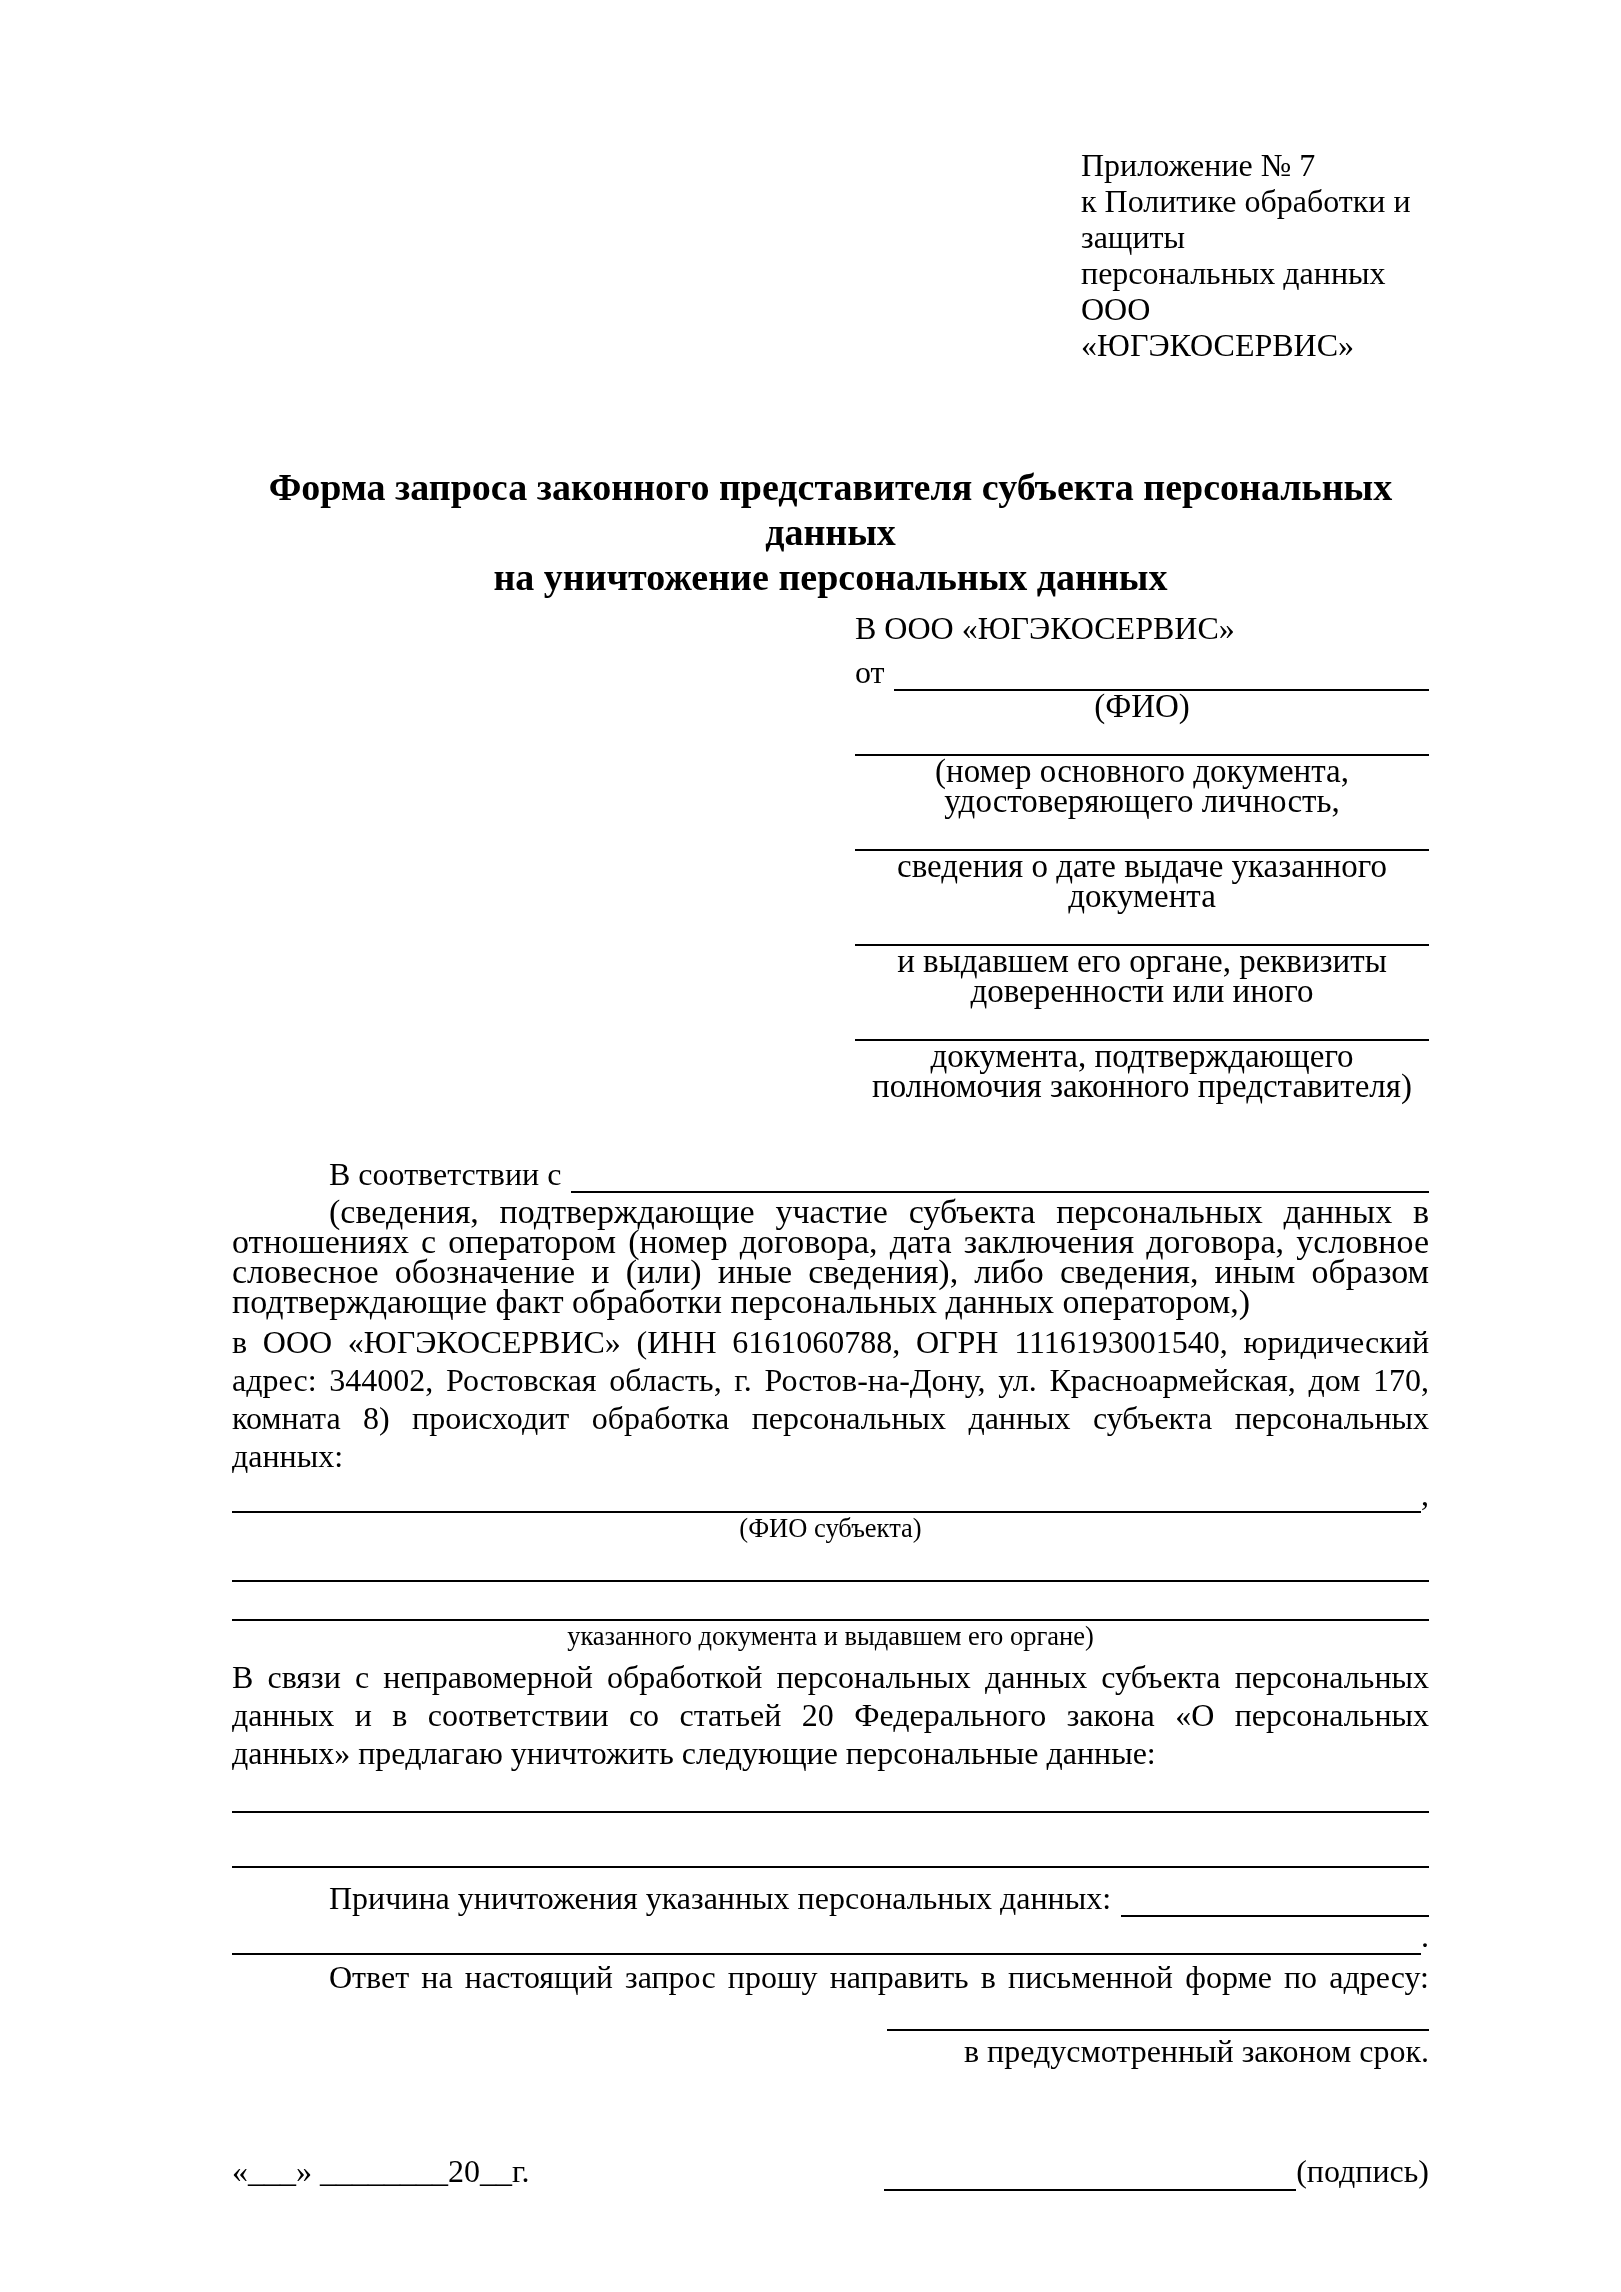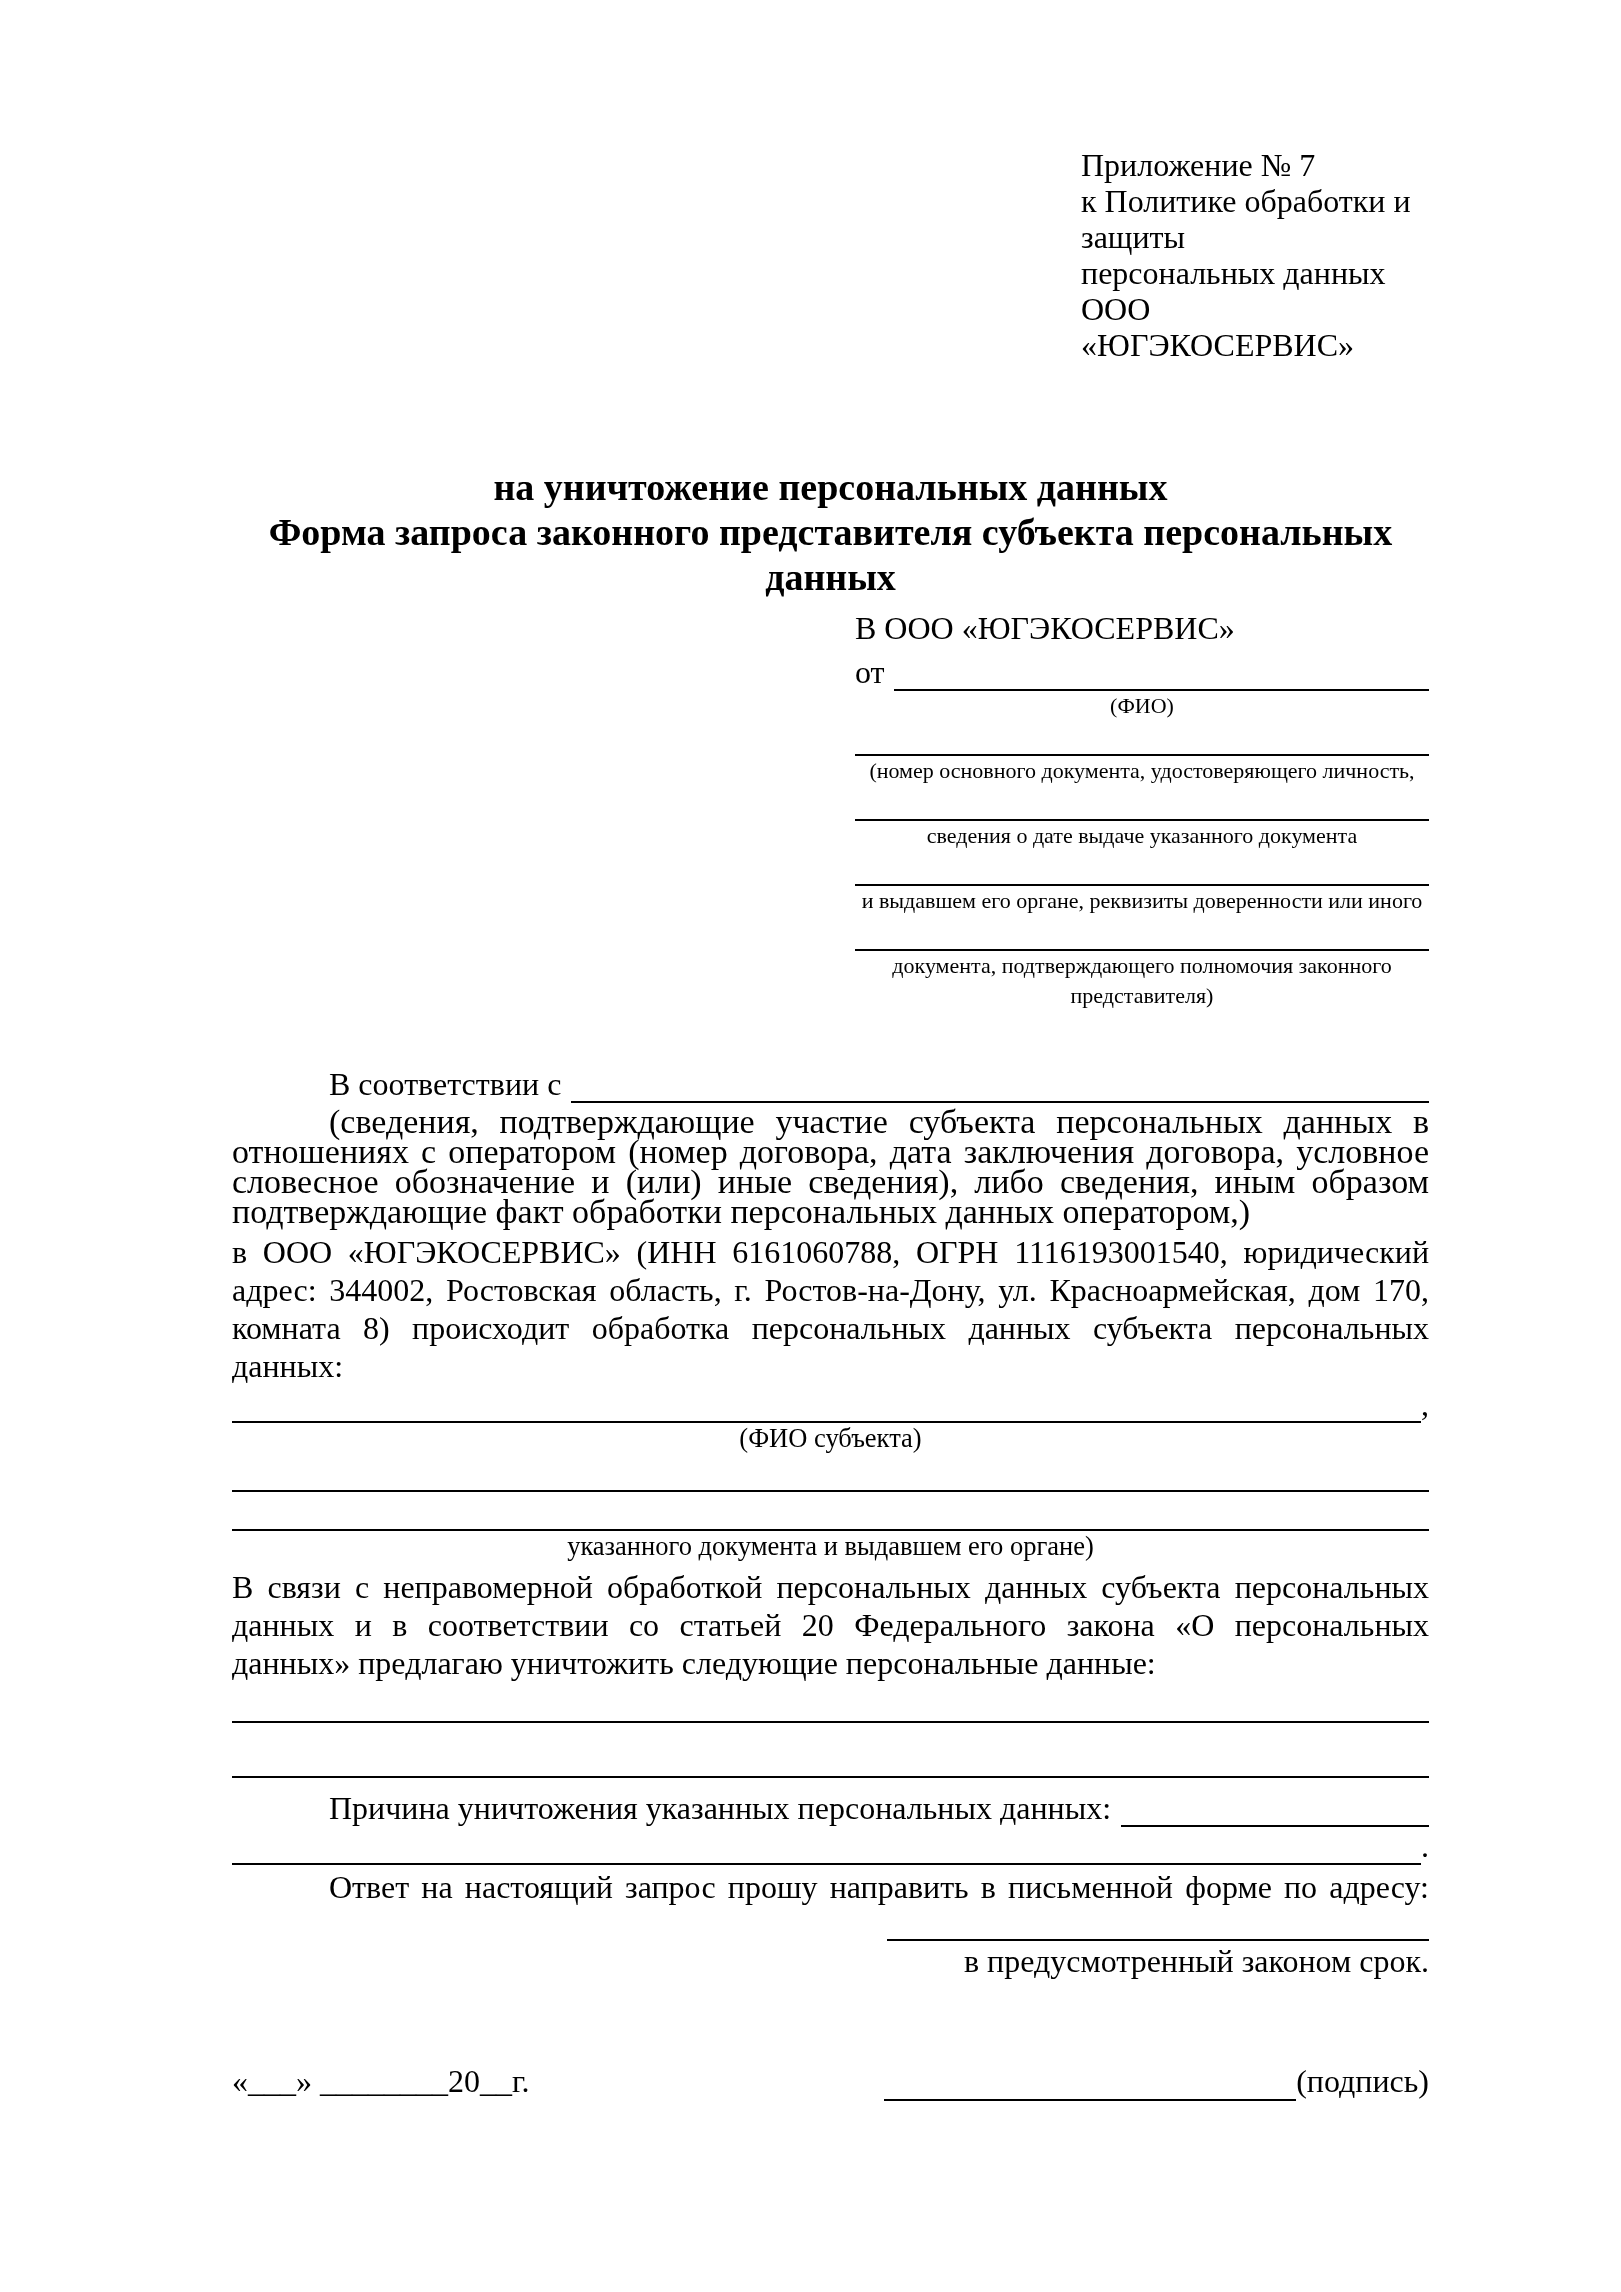--- a/index.html
+++ b/index.html
@@ -28,21 +28,21 @@
     font-size: 38px;
     line-height: 45px;
   }
 
   
   .addressee { margin-left: 623px; }
   .addr-to { line-height: 44px; margin-top: 5.9px; }
   .from-row { display: flex; align-items: flex-end; height: 41px; }
   .from-row .lbl { white-space: pre; }
   .fill { flex: 1 1 auto; border-bottom: 2.9px solid #000; margin-left: 9.8px; }
-  .addr-caption { font-size: 22px; line-height: 30px; text-align: center; }
+  .addr-caption { font-size: 33px; line-height: 30px; text-align: center; }
   .addr-blank { height: 33px; border-bottom: 2.9px solid #000; }
 
   
   .line-row { display: flex; align-items: flex-end; height: 41px; }
   .line-row .prefix { margin-left: 97px; white-space: pre; }
   .accordance { margin-top: 51px; }
   .note {
     font-size: 34px; line-height: 30px;
     text-align: justify; text-indent: 97px; margin-top: 3.9px;
   }
@@ -79,22 +79,22 @@
 <div class="page">
 
   <div class="appendix">
     <div>Приложение № 7</div>
     <div>к Политике обработки и защиты</div>
     <div>персональных данных</div>
     <div>ООО «ЮГЭКОСЕРВИС»</div>
   </div>
 
   <div class="title">
+    <div>Форма запроса законного представителя субъекта персональных данных</div>
     <div>на уничтожение персональных данных</div>
-    <div>Форма запроса законного представителя субъекта персональных данных</div>
   </div>
 
   <div class="addressee">
     <div class="addr-to">В ООО «ЮГЭКОСЕРВИС»</div>
     <div class="from-row">
       <span class="lbl">от</span>
       <span class="fill"></span>
     </div>
     <div class="addr-caption">(ФИО)</div>
     <div class="addr-blank"></div>

